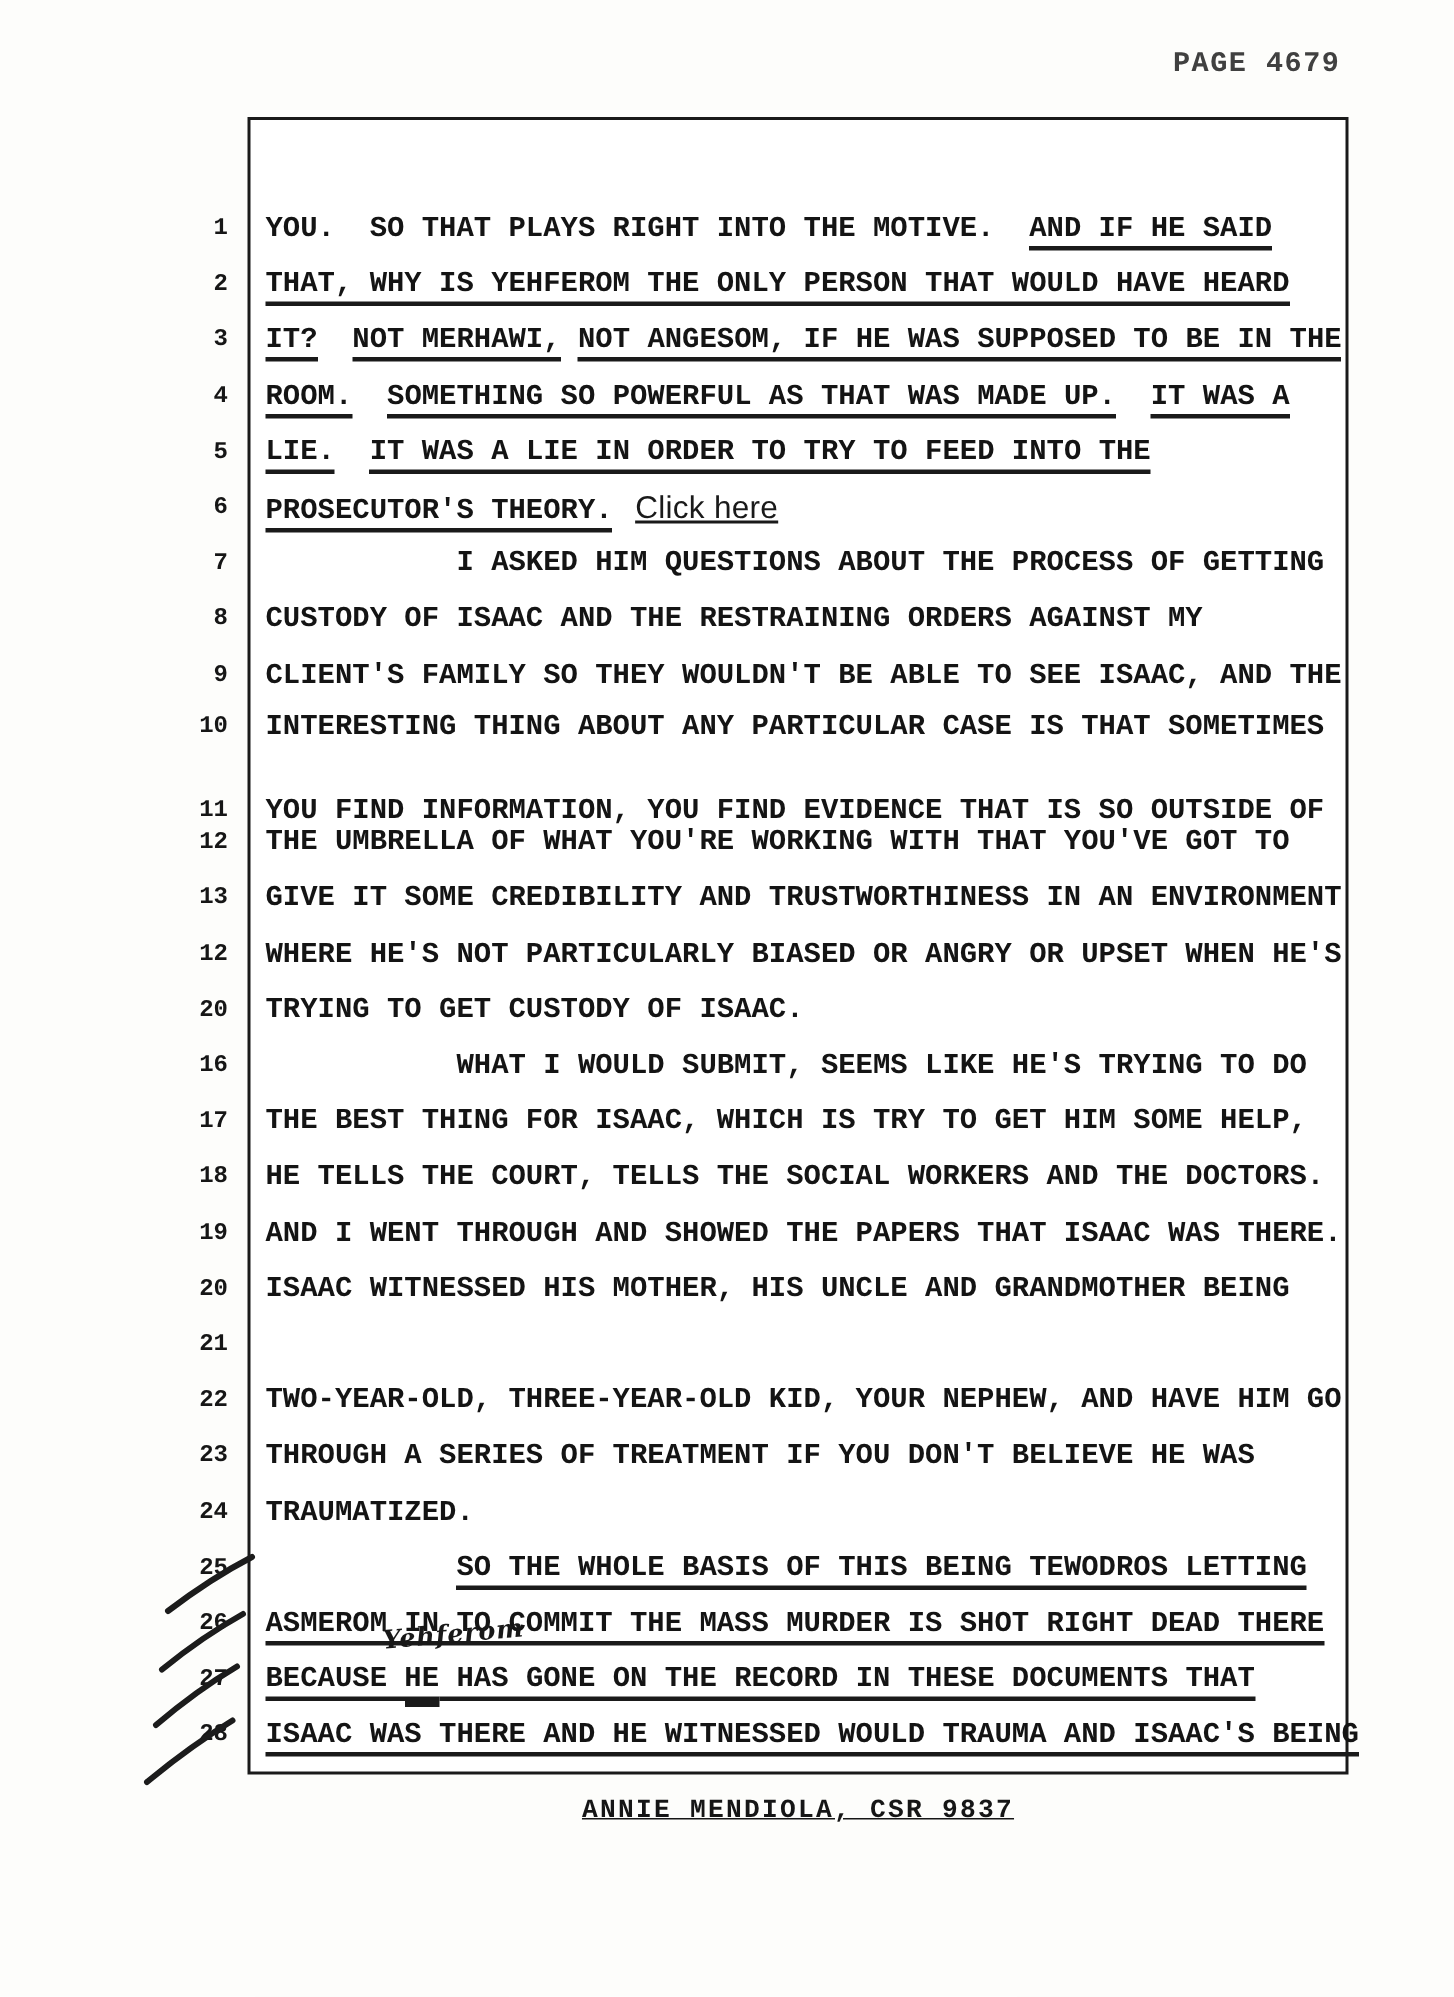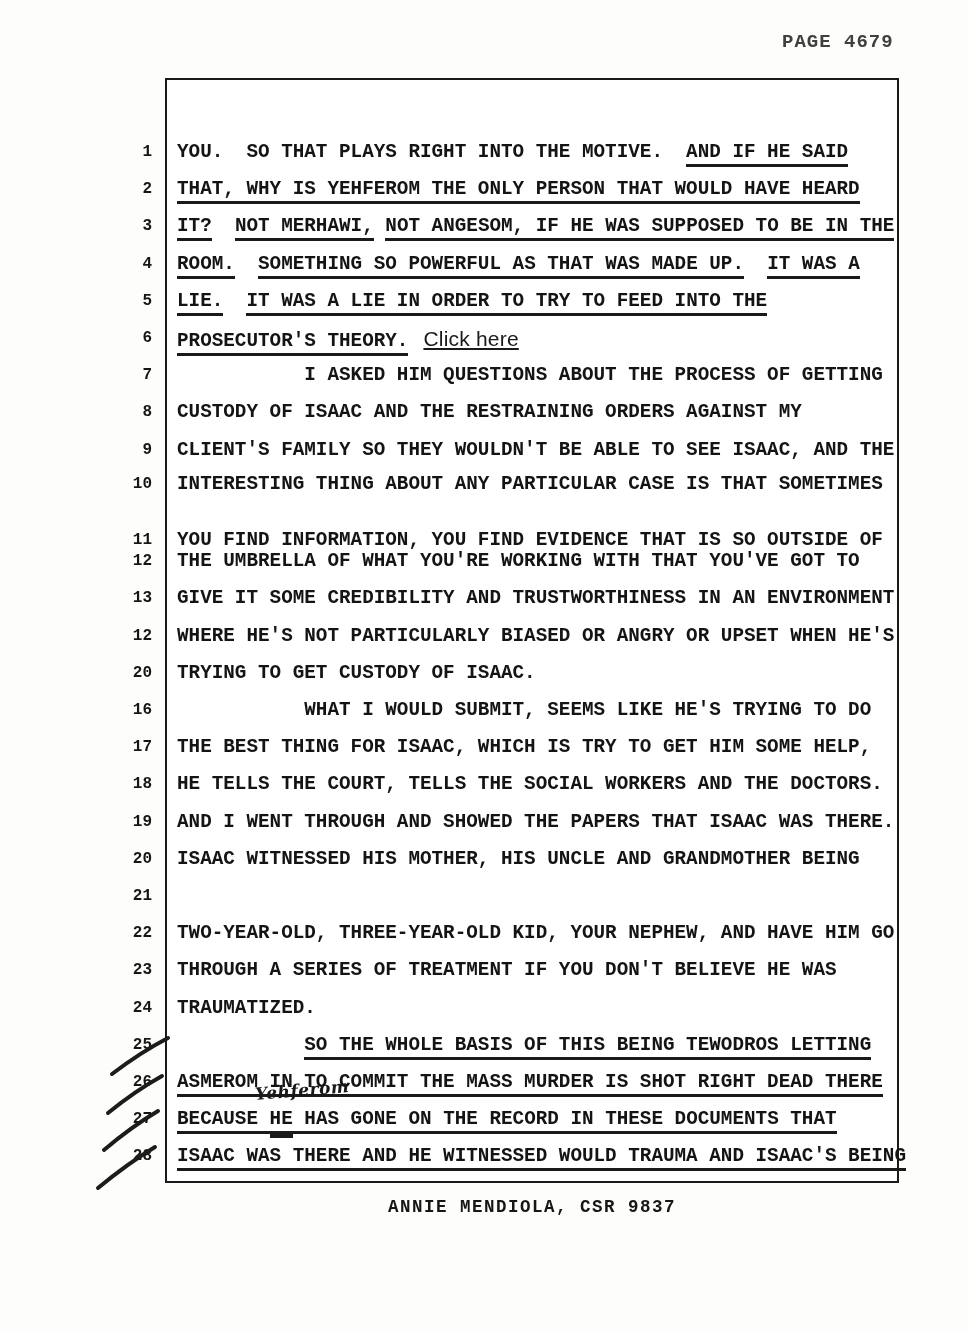--- a/index.html
+++ b/index.html
@@ -35,21 +35,21 @@
   }
   .handwritten{
     position:absolute;left:88px;top:-21px;
     font:italic 700 17px/20px "DejaVu Serif",serif;
     transform:rotate(-5deg);color:#181818;letter-spacing:.5px;
   }
   #strike-marks{position:absolute;left:85px;top:1025px;pointer-events:none;}
   #reporter-footer{
     position:absolute;top:1196px;left:165px;width:734px;text-align:center;
     font:700 17.5px/22px "Liberation Mono",monospace;
-    letter-spacing:1.5px;color:#161616;
+    letter-spacing:1.5px;color:#161616;text-decoration:underline;
   }
 </style>
 </head>
 <body>
 
 <div id="page-header">PAGE 4679</div>
 
 <div id="doc-box">
     <div class="row" style="top: 54px;">
       <span class="num">1</span>

